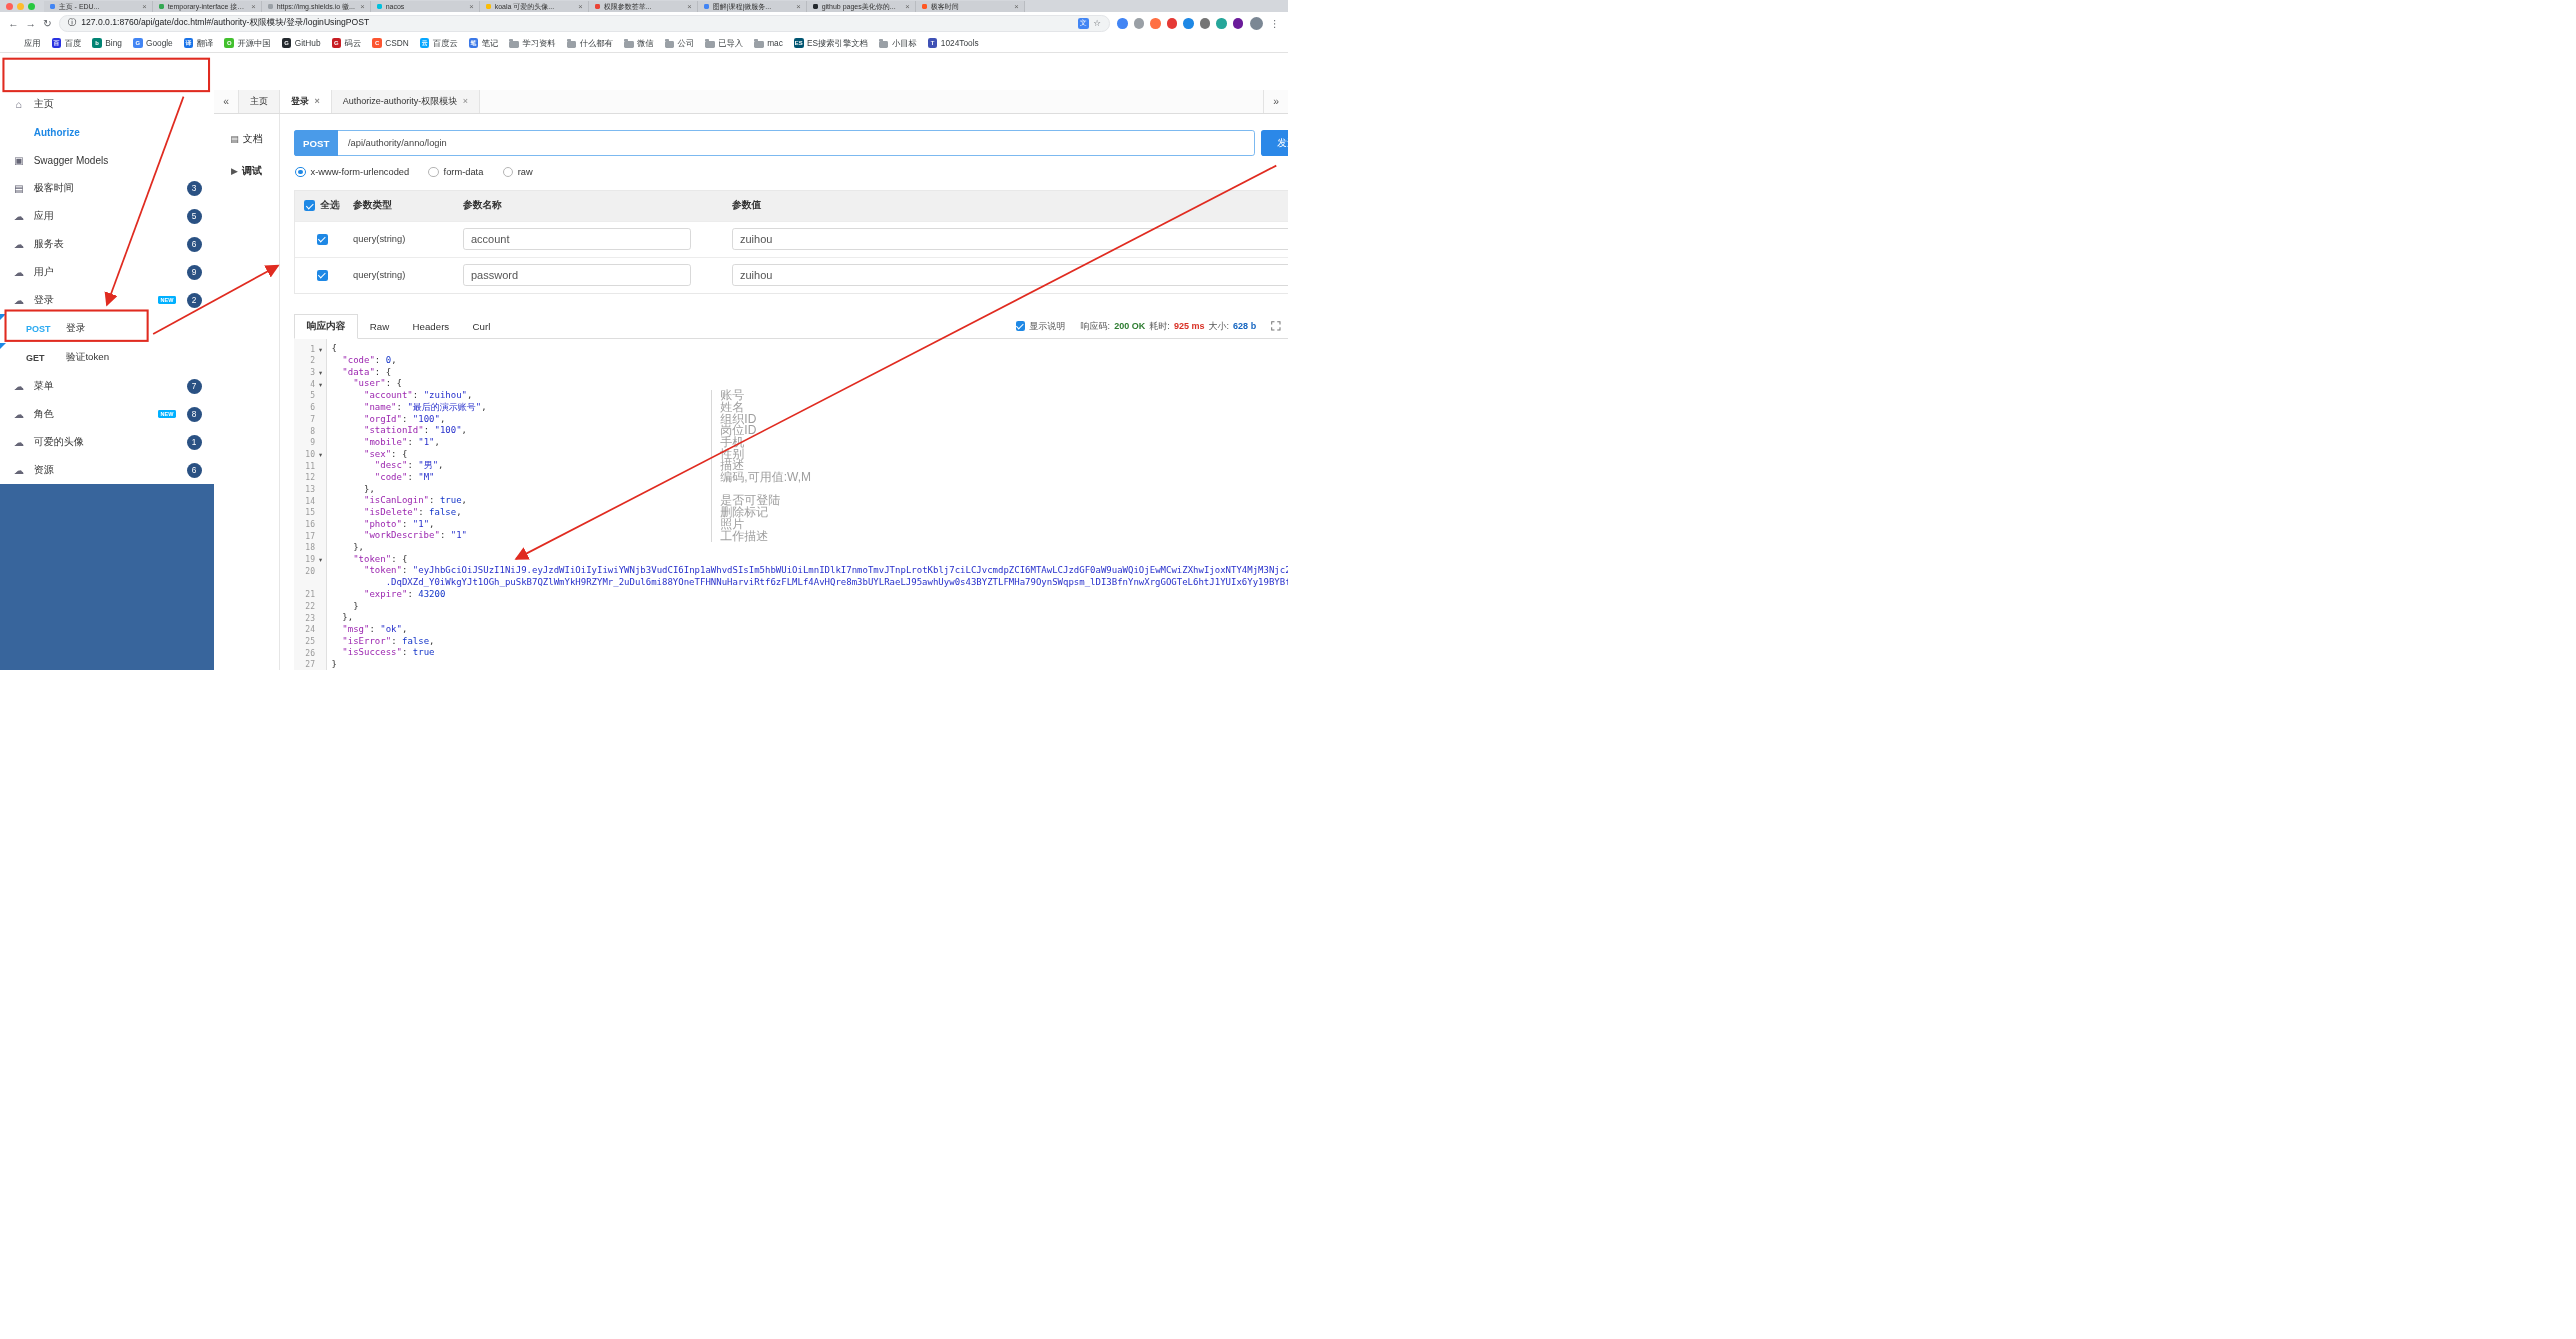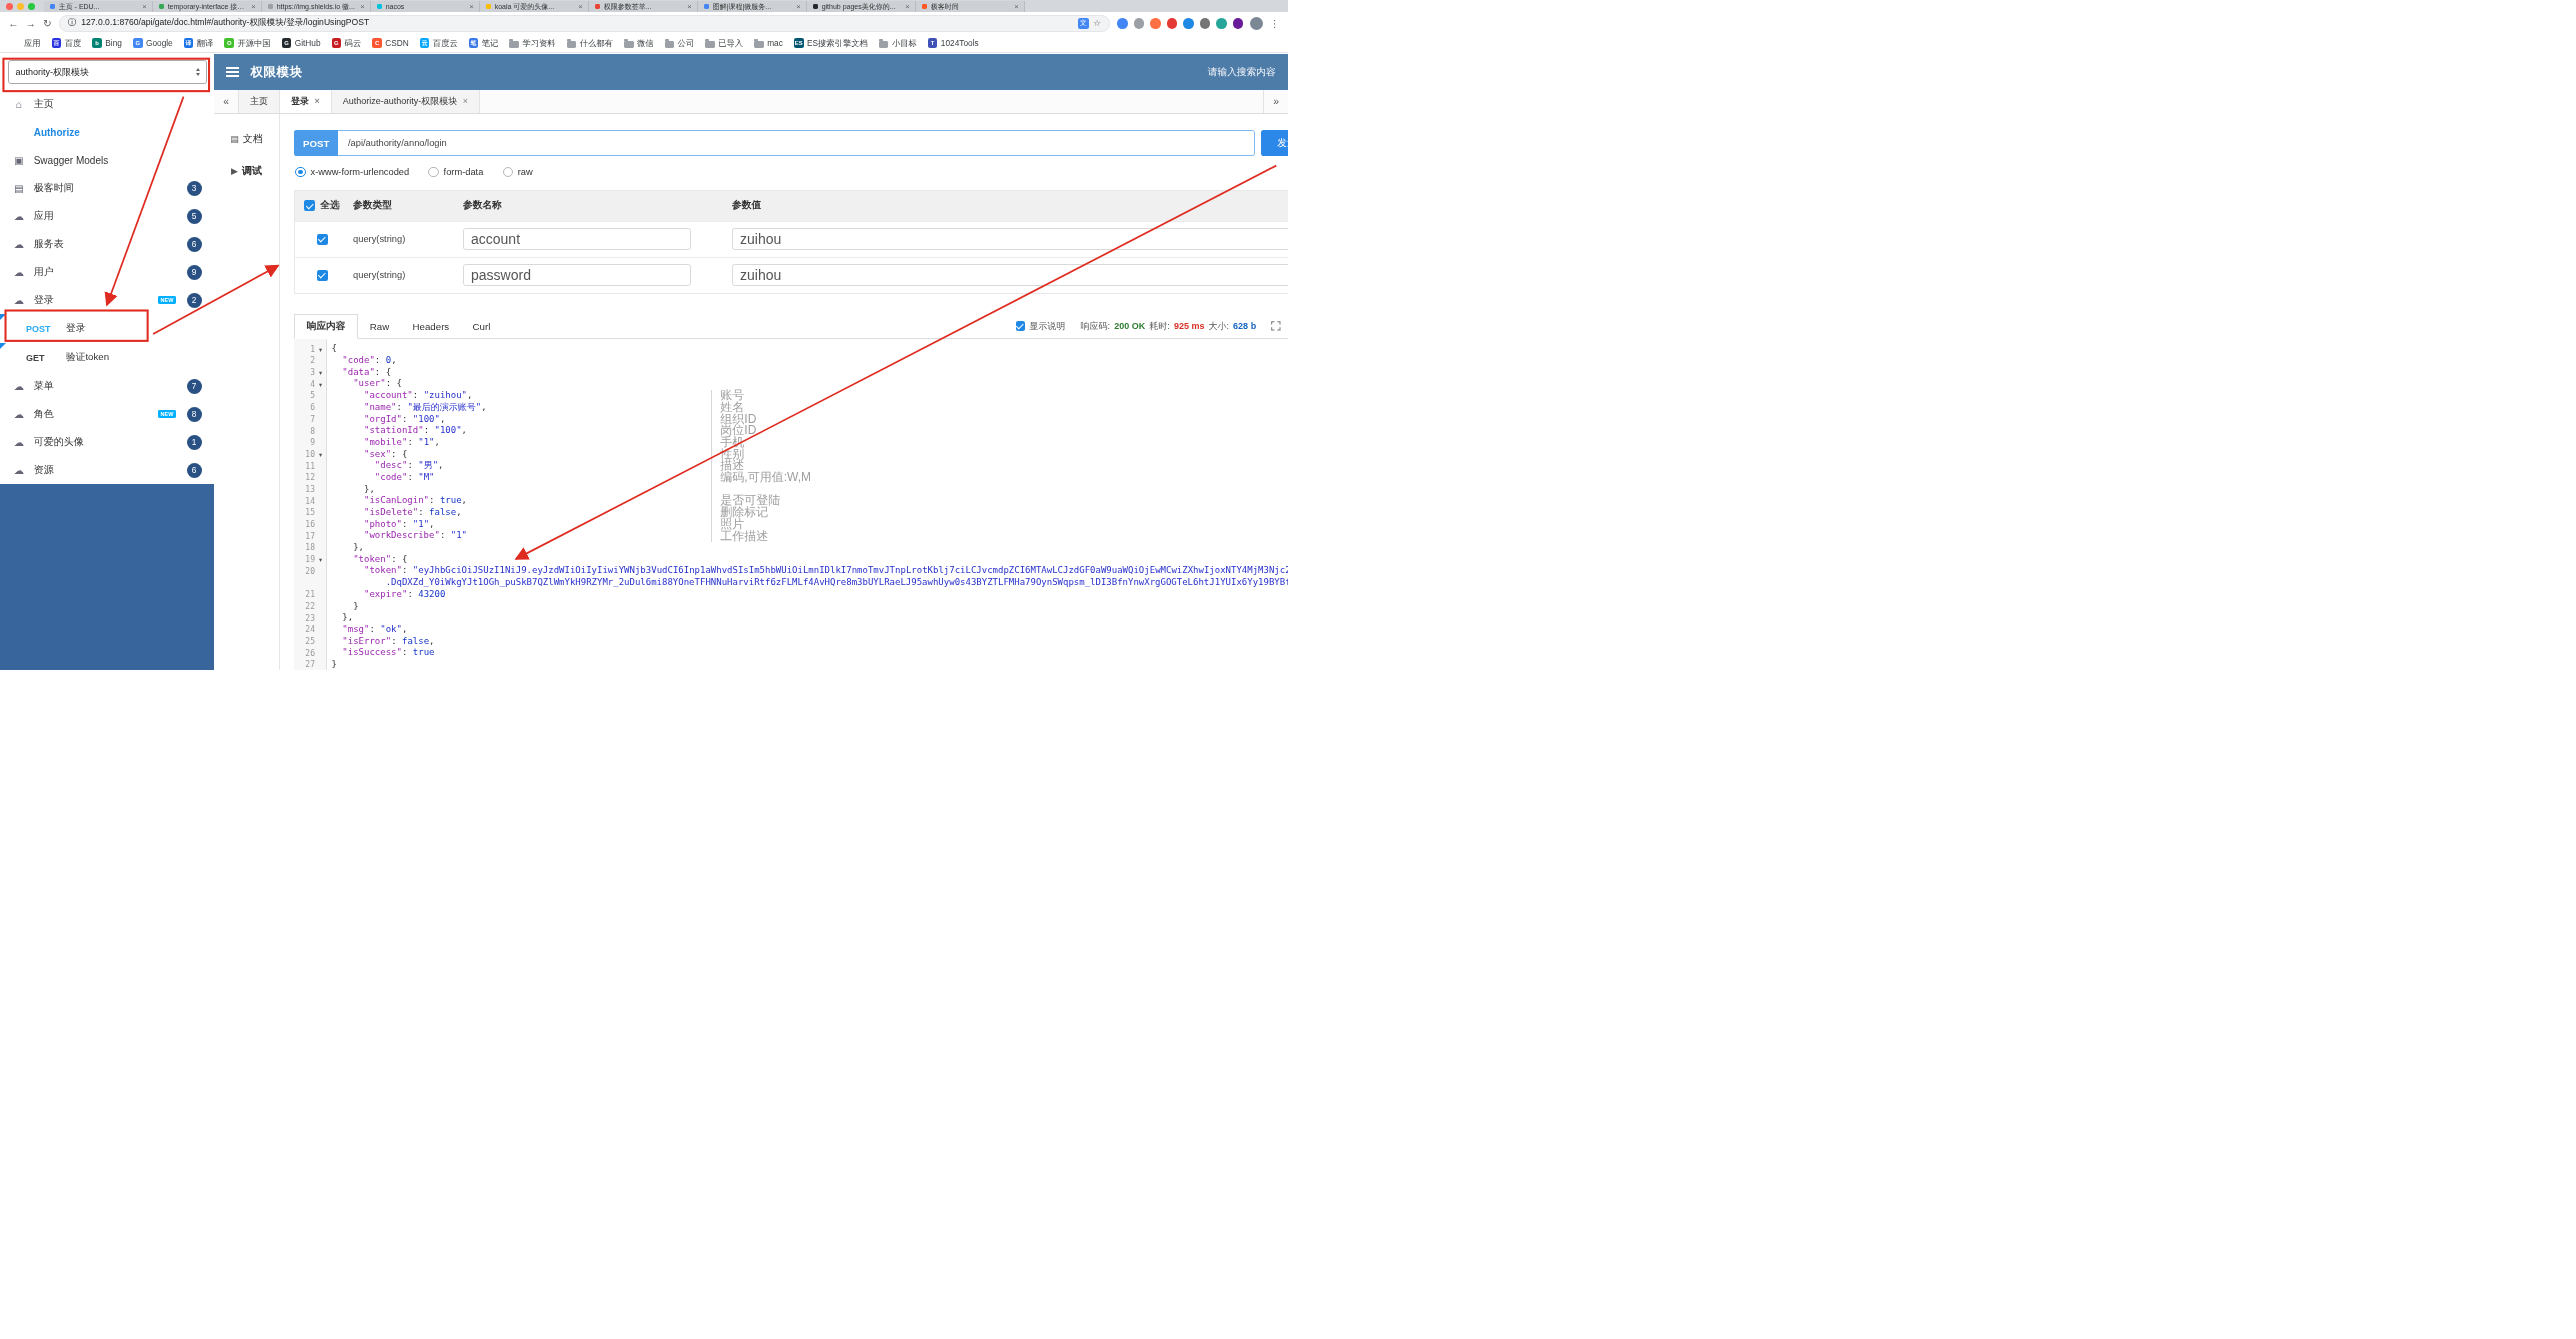--- a/index.html
+++ b/index.html
@@ -97,21 +97,21 @@
   .params { margin-top:12.4px; border:0.7px solid #e8e8e8; border-right:none; }
   .p-head { display:flex; align-items:center; height:30px; background:#f0f0f0; font-size:9.7px; font-weight:bold; color:#333; }
   .p-row { display:flex; align-items:center; height:36px; border-top:0.7px solid #ececec; font-size:9.3px; color:#444; }
   .pc1 { flex:0 0 54px; display:flex; align-items:center; justify-content:center; gap:4.8px; }
   .pc2 { flex:0 0 114px; padding-left:4.1px; }
   .pc3 { flex:0 0 269px; }
   .pc4 { flex:1; overflow:visible; }
   .cbox { width:11px; height:11px; border-radius:2.1px; background:#1e88e5; position:relative; flex:0 0 auto; }
   .cbox::after { content:""; position:absolute; left:3.4px; top:1.4px; width:2.8px; height:5.5px; border:solid #fff; border-width:0 1.4px 1.4px 0; transform:rotate(45deg); }
   .cbox.sm { width:9.7px; height:9.7px; } .cbox.sm::after{ left:2.8px; top:0.7px; }
-  .p-input { height:22px; border:0.7px solid #d9d9d9; border-radius:2.8px; padding:0 7px; font-size:14px; color:#555; width:228px; font-family:inherit; }
+  .p-input { height:22px; border:0.7px solid #d9d9d9; border-radius:2.8px; padding:0 7px; font-size:11px; color:#555; width:228px; font-family:inherit; }
   .p-input.wide { width:calc(100% + 16.6px); }
 
   .resp-bar { display:flex; align-items:flex-end; margin-top:14px; border-bottom:0.7px solid #ddd; padding-right:7px; }
   .rtab { padding:4.8px 11.7px; font-size:9.7px; color:#333; }
   .rtab.active { border:0.7px solid #ddd; border-bottom:1.4px solid #fff; margin-bottom:-0.7px; background:#fff; font-weight:bold; }
   .resp-meta { margin-left:auto; display:flex; align-items:center; gap:4.1px; font-size:9px; color:#555; padding-bottom:5.5px;margin-top:12px; }
   .meta-val.ok { color:#2e7d32; font-weight:bold; }
   .meta-val.time { color:#d93025; font-weight:bold; }
   .meta-val.size { color:#1565c0; font-weight:bold; }
   .meta-gap { width:7px; }
@@ -329,36 +329,20 @@
         <span class="b​m-icon bm-icon folder"></span>
         <span class="bm-label">小目标</span>
       </span>
 
       <span class="bm">
         <span class="b​m-icon bm-icon fav" style="background: rgb(63, 81, 181);">T</span>
         <span class="bm-label">1024Tools</span>
       </span>
     </div>
 
-  <div class="app-header">
-    <div class="header-left">
-      <div class="module-select">
-        <span>authority-权限模块</span>
-        <span class="sel-arrows">
-            <i class="up"></i>
-            <i class="dn"></i>
-          </span>
-      </div>
-    </div>
-    <div class="header-main">
-      <span class="hamb"></span>
-      <span class="header-title">权限模块</span>
-      <span class="header-search">请输入搜索内容</span>
-    </div>
-  </div>
 
   <div class="sidebar">
     <div class="side-item">
       <span class="side-icon">⌂</span>
       <span class="side-label">主页</span>
     </div>
     <div class="side-item auth">
       <span class="side-icon"><span class="auth-icon"></span></span>
       <span class="side-label">Authorize</span>
     </div>

